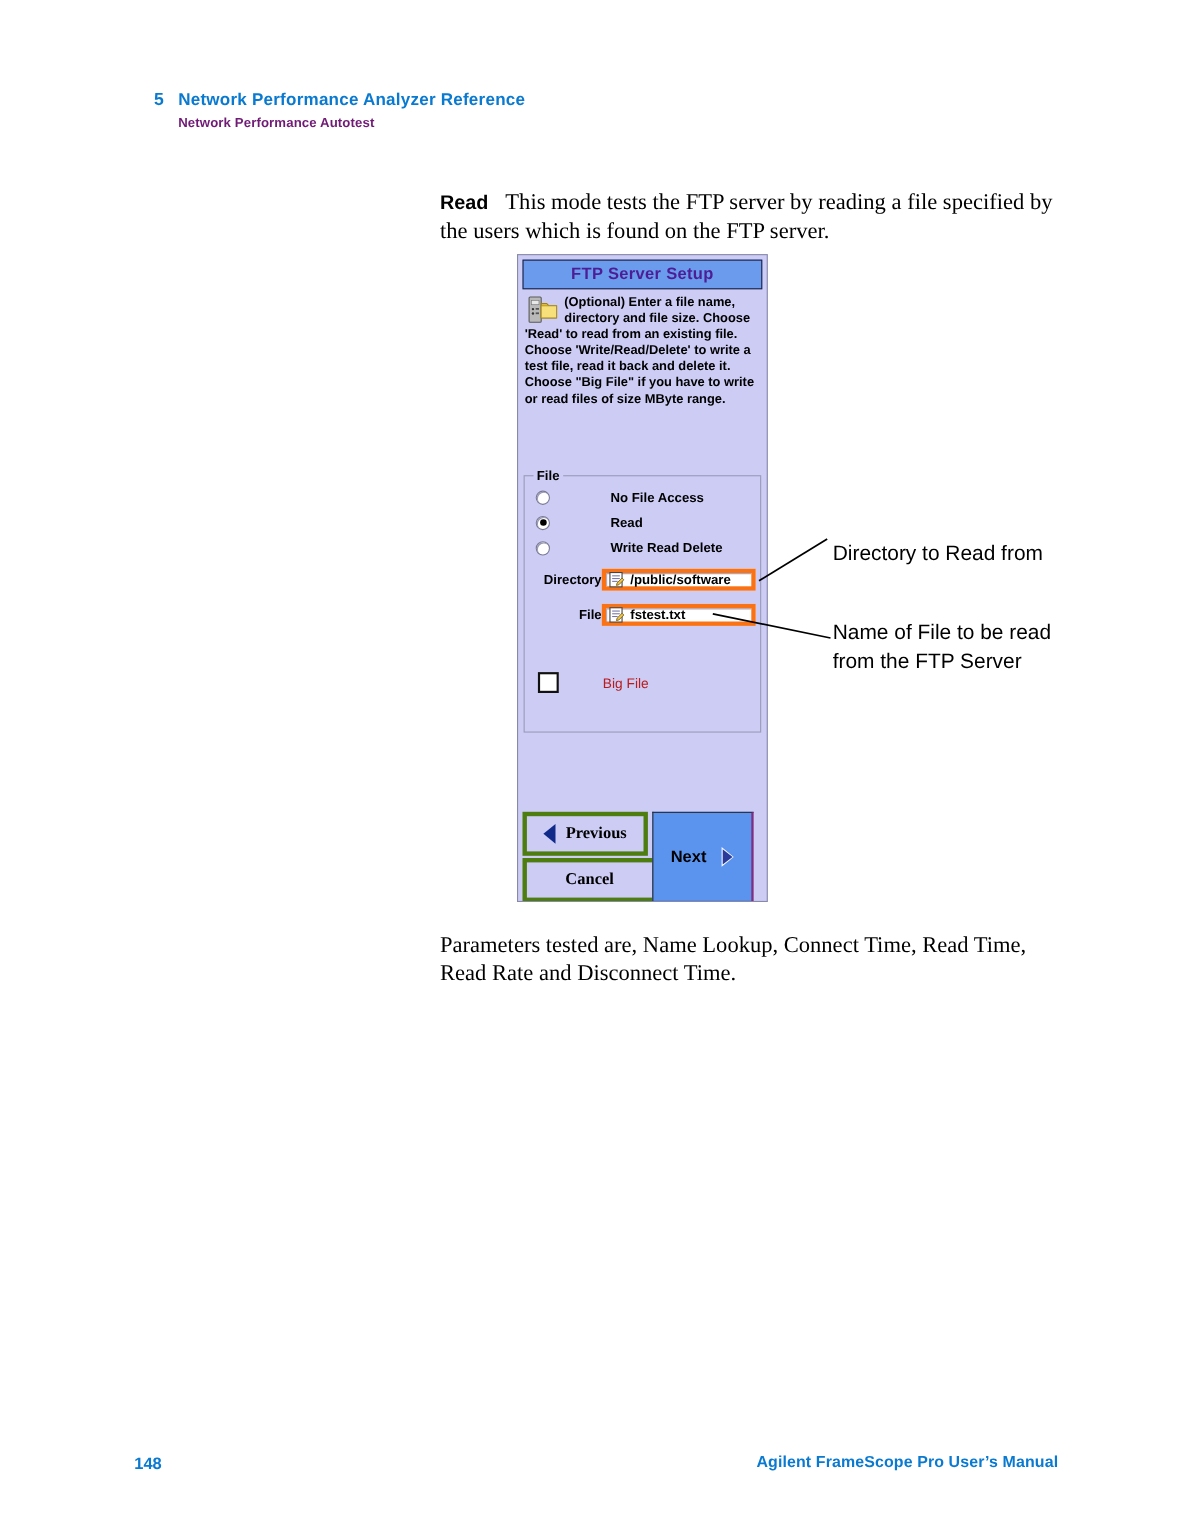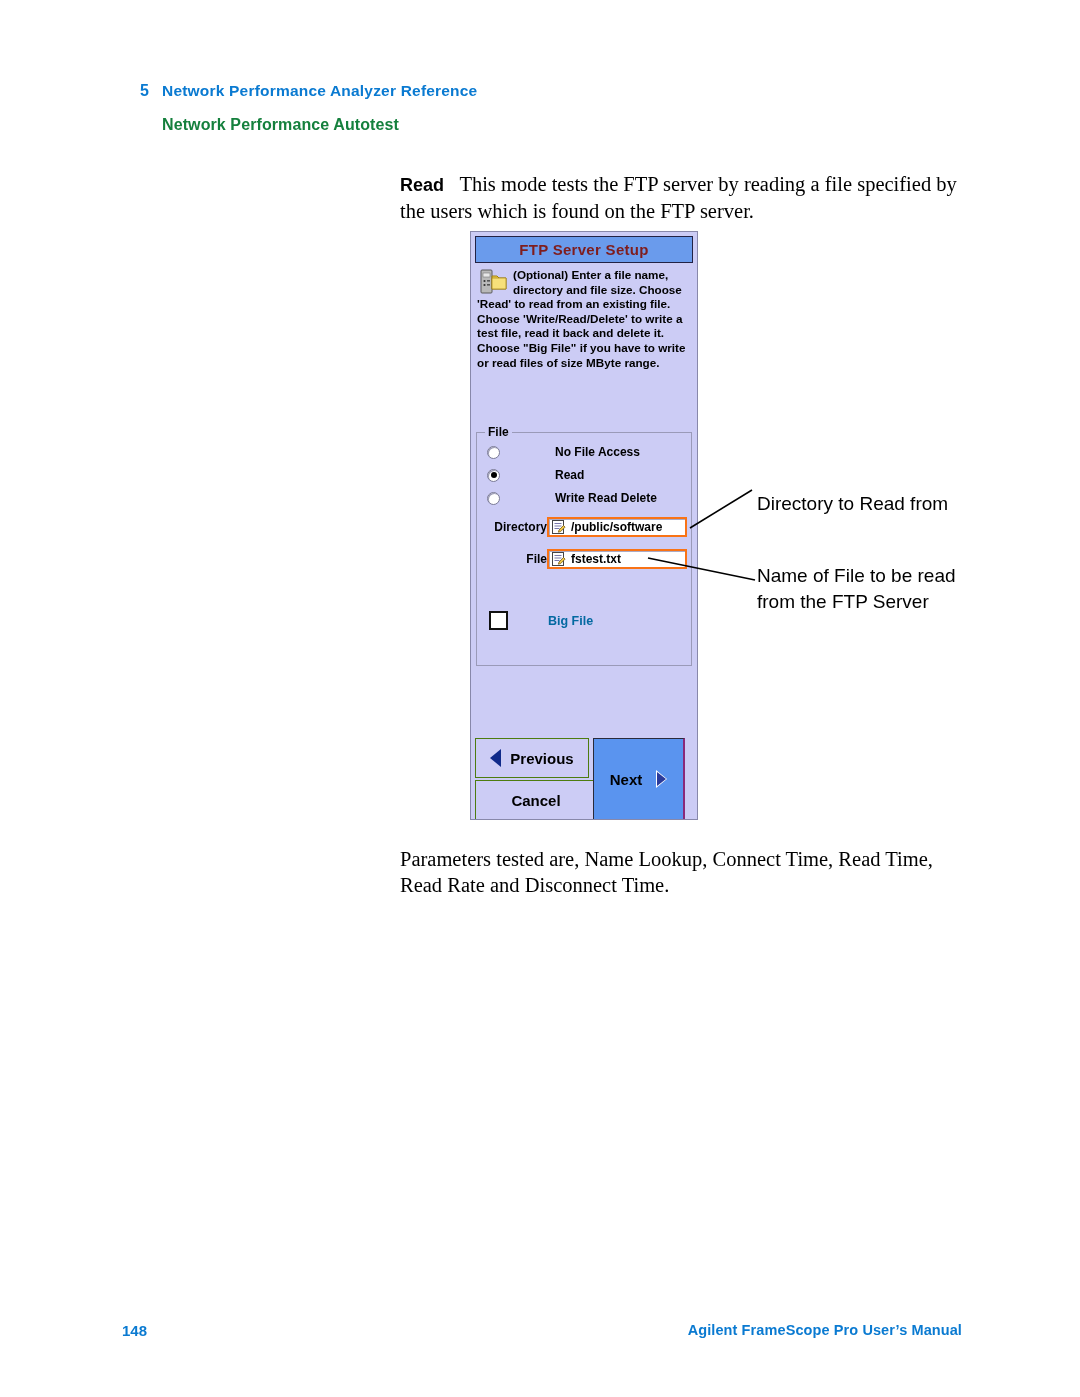--- a/index.html
+++ b/index.html
@@ -36,24 +36,24 @@
   .chapter-title {
     font-family: "Liberation Sans", sans-serif;
     font-weight: bold;
     font-size: 15.5px;
     color: #0a7ad1;
     letter-spacing: 0.2px;
   }
   .section-title {
     font-family: "Liberation Sans", sans-serif;
     font-weight: bold;
-    font-size: 16px;
-    color: #15803d;
+    font-size: 12px;
+    color: #701a75;
     margin-left: 22px;
-    margin-top: 16px;
+    margin-top: 4px;
     letter-spacing: 0.1px;
   }
 
   
   .body-para {
     position: absolute;
     font-family: "Liberation Serif", serif;
     font-size: 20.5px;
     color: #000000;
     line-height: 26px;
@@ -93,21 +93,21 @@
     background: #6a9bec;
     border: 1px solid #222244;
     display: flex;
     align-items: center;
     justify-content: center;
     box-sizing: border-box;
   }
   #dialog-titlebar .t {
     font-weight: bold;
     font-size: 15px;
-    color: #7f1d1d;
+    color: #4c1d95;
     letter-spacing: 0.3px;
   }
 
   
   #instructions {
     position: relative;
     margin: 5px 6px 0 6px;
     font-weight: bold;
     font-size: 11.7px;
     line-height: 14.6px;
@@ -186,21 +186,21 @@
   .field-label {
     font-weight: bold;
     font-size: 12px;
     color: #000;
     width: 62px;
     flex: none;
   }
   .field-box {
     height: 20px;
     background: #ffffff;
-    border: 2px solid #f97316;
+    border: 4px solid #f97316;
     box-shadow: inset 1px 1px 0 #aaaac4;
     display: flex;
     align-items: center;
     box-sizing: border-box;
     padding-left: 1px;
   }
   .field-icon {
     width: 16px;
     height: 16px;
     flex: none;
@@ -223,35 +223,36 @@
   #bigfile-box {
     width: 19px;
     height: 19px;
     background: #ffffff;
     border: 2px solid #111111;
     box-sizing: border-box;
     margin-right: 12px;
     flex: none;
   }
   #bigfile-label {
-    font-weight: bold;
+    font-weight: normal;
     font-size: 12.5px;
-    color: #0369a1;
+    color: #b91c1c;
     padding-left: 28px;
   }
 
   
   #btn-previous, #btn-cancel {
     position: absolute;
     background: #ccccf5;
-    border: 1px solid #4d7c0f;
+    border: 4px solid #4d7c0f;
     box-sizing: border-box;
     display: flex;
     align-items: center;
     justify-content: center;
+    font-family: Liberation Serif, serif;
   }
   #btn-previous {
     left: 4px;
     top: 506px;
     width: 114px;
     height: 40px;
   }
   #btn-cancel {
     left: 4px;
     top: 548px;

